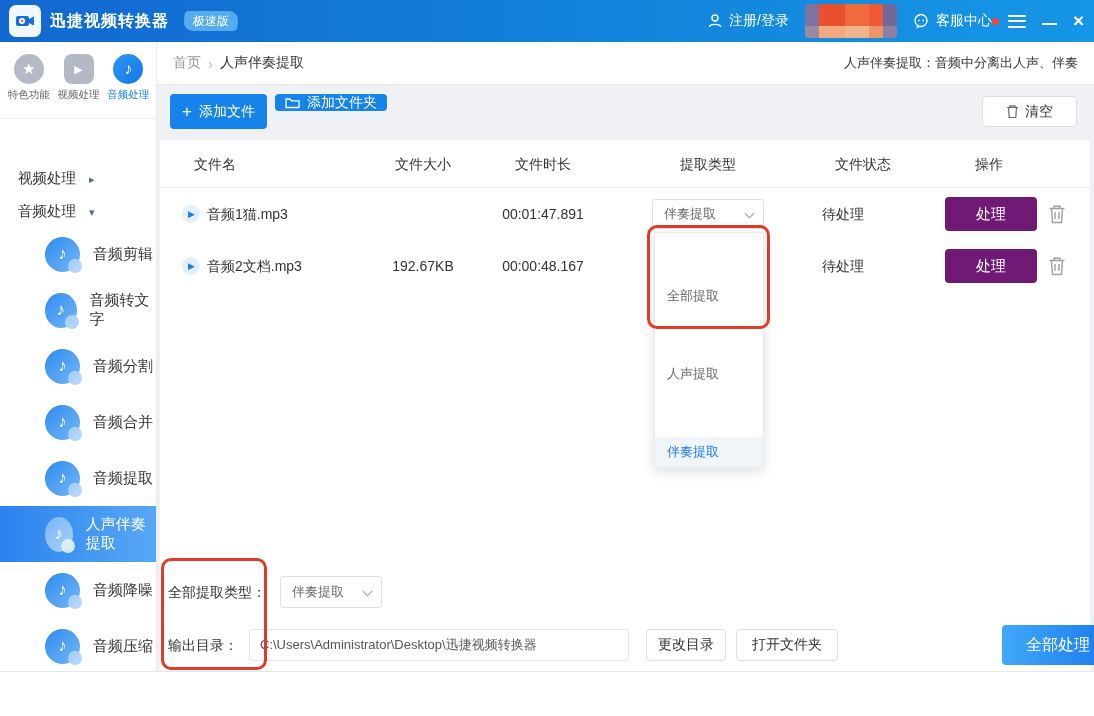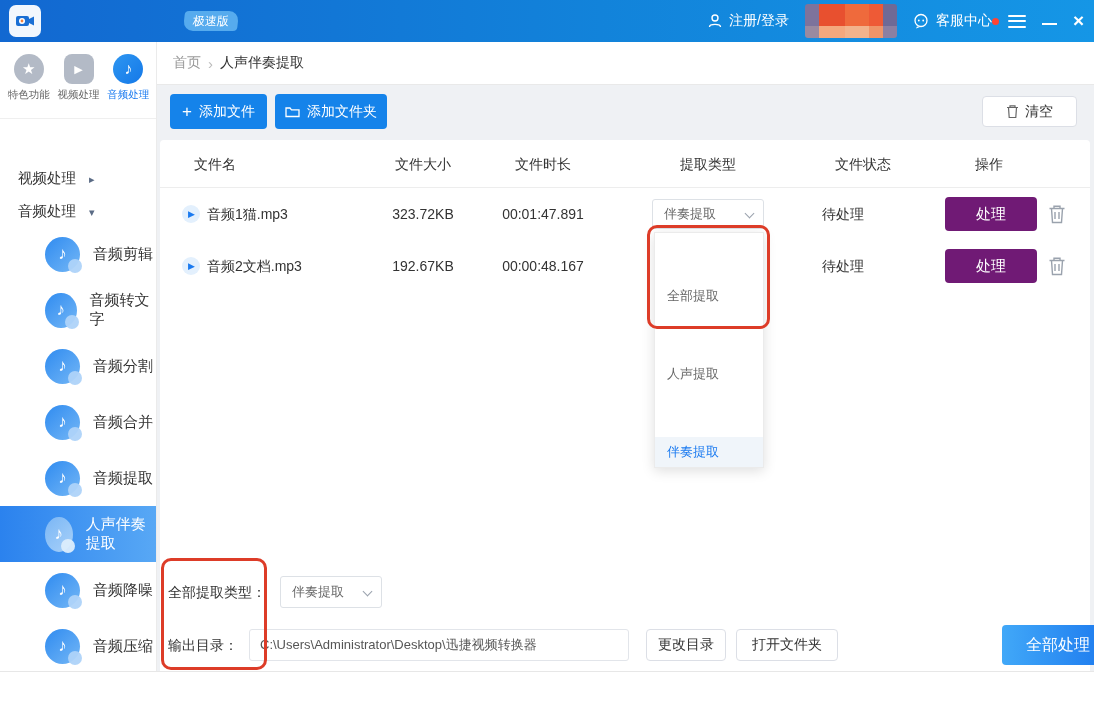--- a/index.html
+++ b/index.html
@@ -65,21 +65,21 @@
   .mitem.active { background:linear-gradient(90deg,#2b82ee,#58a8f5); }
   .mitem.active .lbl { color:#fff; }
   .mitem.active .mic { background:linear-gradient(135deg,#7ab6f5,#a8d1f9); }
   .mitem.active .mic::after { background:#dcedfc; }
 
   
   .main { position:absolute; left:157px; top:85px; width:937px; height:587px; background:#eff1f4; }
   .btn-blue { position:absolute; background:#1583ea; color:#fff; border:none; border-radius:4px;
     font-size:14px; font-family:inherit; cursor:pointer; display:flex; align-items:center; justify-content:center; gap:7px; }
   .btn-add-file { left:13px; top:9px; width:97px; height:35px; }
-  .btn-add-folder { left:118px; top:9px; width:112px; height:35px; }
+  .btn-add-folder { left:118px; top:9px; width:112px; height:17px; }
   .plus-ic::before { content:"+"; font-size:17px; line-height:1; }
   .btn-white { position:absolute; background:#fff; color:#333; border:1px solid #dcdfe6; border-radius:4px;
     font-size:14px; font-family:inherit; cursor:pointer; display:flex; align-items:center; justify-content:center; gap:6px; }
   .btn-clear { left:825px; top:11px; width:95px; height:31px; }
 
   .card { position:absolute; left:3px; top:55px; width:930px; height:532px; background:#fff; border-radius:4px 4px 0 0; }
   .thead { position:absolute; left:0; top:0; width:930px; height:48px; border-bottom:1px solid #ededed; }
   .hcell { position:absolute; top:0; height:48px; line-height:48px; font-size:14px; color:#333; }
   .c-name { left:34px; } .c-size { left:208px; width:110px; text-align:center; }
   .c-dur { left:328px; width:110px; text-align:center; } .c-type { left:493px; width:110px; text-align:center; }
@@ -130,20 +130,21 @@
 
   <div class="titlebar">
     <div class="logo">
       <svg width="22" height="22" viewBox="0 0 22 22">
         <rect x="2" y="6" width="13" height="10" rx="2" fill="#1a6fd4"></rect>
         <polygon points="15,9 20,6.5 20,15.5 15,13" fill="#1a6fd4"></polygon>
         <circle cx="8" cy="11" r="3" fill="#fff"></circle>
         <circle cx="8" cy="11" r="1.4" fill="#f0803c"></circle>
       </svg>
     </div>
+    <div class="app-name">迅捷视频转换器</div>
     <div class="badge">极速版</div>
     <div class="tb-right">
       <div class="tb-item">
         <svg width="16" height="16" viewBox="0 0 16 16">
           <circle cx="8" cy="5" r="3" fill="none" stroke="#fff" stroke-width="1.4"></circle>
           <path d="M2.5 14 C2.5 10.5 13.5 10.5 13.5 14" fill="none" stroke="#fff" stroke-width="1.4"></path>
         </svg>
         <span>注册/登录</span>
       </div>
       <div class="promo">
@@ -175,20 +176,21 @@
         </div>
       <div class="win-min"></div>
       <div class="win-close">×</div>
     </div>
   </div>
 
   <div class="crumbbar">
     <span class="crumb-home">首页</span>
     <span class="crumb-sep">›</span>
     <span class="crumb-cur">人声伴奏提取</span>
+    <span class="crumb-desc">人声伴奏提取：音频中分离出人声、伴奏</span>
   </div>
 
   <div class="sidebar">
     <div class="nav-tabs">
       <div class="nav-tab">
         <div class="nav-ic star"></div>
         <span class="lbl">特色功能</span>
       </div>
       <div class="nav-tab">
         <div class="nav-ic square video"></div>
@@ -271,21 +273,20 @@
         <span class="hcell c-size">文件大小</span>
         <span class="hcell c-dur">文件时长</span>
         <span class="hcell c-type">提取类型</span>
         <span class="hcell c-status">文件状态</span>
         <span class="hcell c-act">操作</span>
       </div>
 
       <div class="trow row1">
         <span class="playic"></span>
         <span class="fname">音频1猫.mp3</span>
-        <span class="fsize">323.72KB</span>
         <span class="fdur">00:01:47.891</span>
         <div class="selectbox">
           <span>伴奏提取</span>
           <span class="chev"></span>
         </div>
         <span class="fstatus">待处理</span>
         <button class="btn-process">处理</button>
         <svg class="trash" viewBox="0 0 18 20">
           <path d="M1.5 4.5 h15 M6 4.5 V2.2 h6 v2.3 M3.5 4.5 l1 14 h9 l1-14 M7 8 v7 M11 8 v7" fill="none" stroke="#9aa2ad" stroke-width="1.4"></path>
         </svg>

